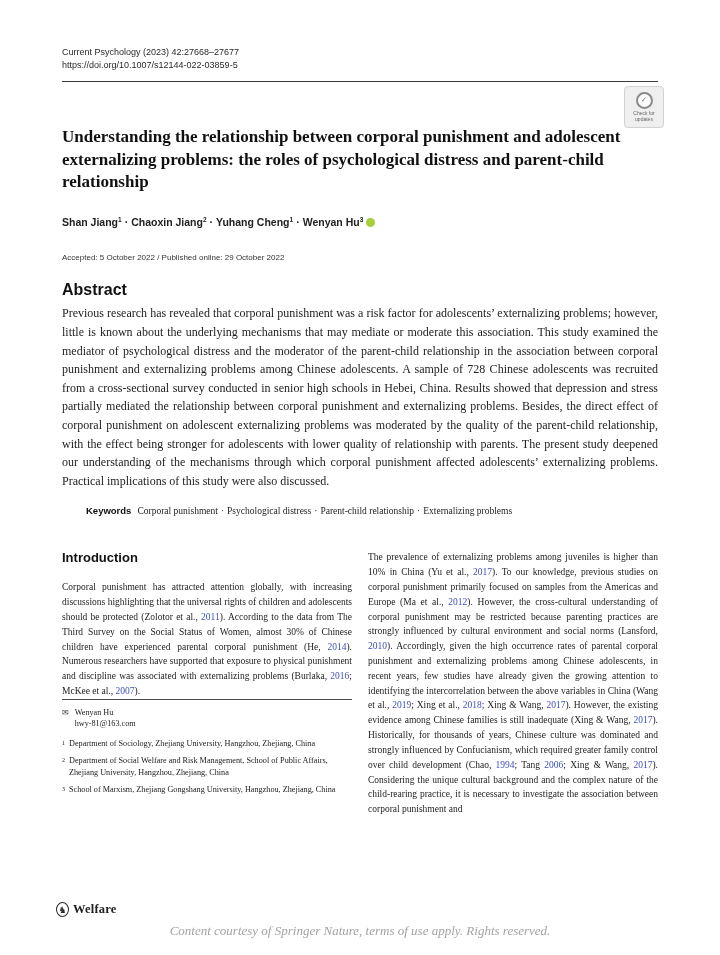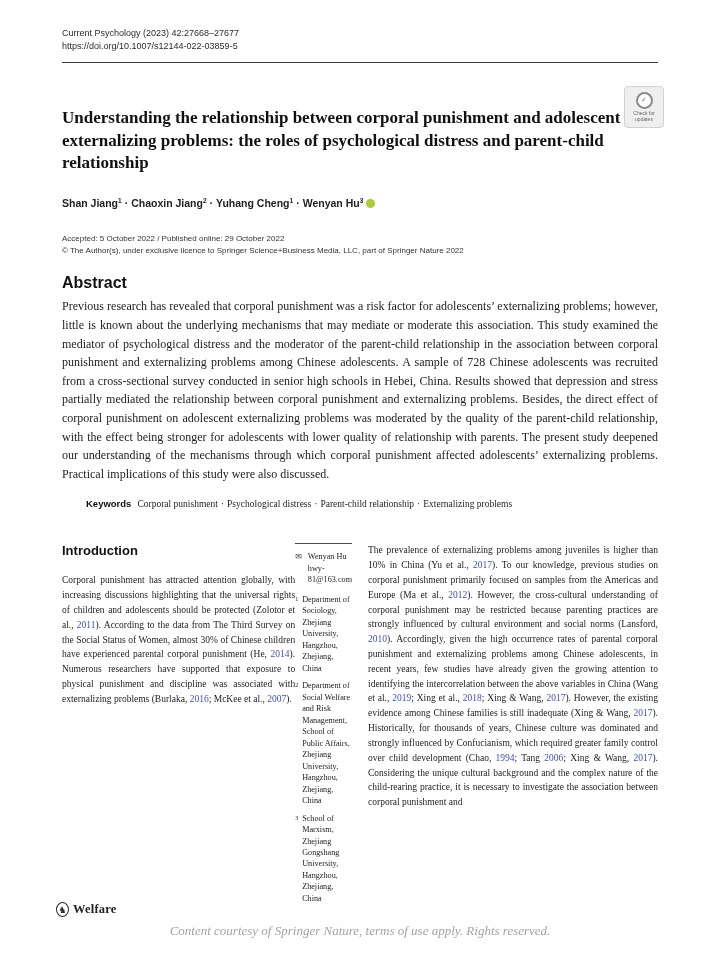--- a/index.html
+++ b/index.html
@@ -2,21 +2,21 @@
 <html><head>
 <meta charset="utf-8">
 <style>
   * { margin:0; padding:0; box-sizing:border-box; }
   html,body { background:#e9e9e9; }
   .page {
     width:720px; height:955px; margin:0 auto; background:#ffffff;
     position:relative; overflow:hidden;
     font-family:"Liberation Serif", serif; color:#1c1c1c;
   }
-  .content { padding:27px 62px 0 62px; }
+  .content { padding:46px 62px 0 62px; }
 
   
   .jheader { font-family:"Liberation Sans", sans-serif; font-size:9px; line-height:1.45; color:#2a2a2a; }
   .toprule { border:none; border-top:1.6px solid #3a3a3a; margin-top:9px; }
 
   
   .check-badge {
     position:absolute; top:86px; right:56px; width:40px; height:42px;
     background:#efefef; border:1px solid #d2d2d2; border-radius:4px;
     display:flex; flex-direction:column; align-items:center; justify-content:center; gap:2px;
@@ -56,21 +56,21 @@
   .abstract-head, .keywords-label, .section-head { font-family:"Liberation Sans", sans-serif; font-weight:bold; color:#111; }
   .abstract-head { margin-top:17px; font-size:16px; }
   .abstract-body { margin-top:5px; font-size:12px; line-height:1.55; text-align:justify; }
   .keywords { margin-top:15px; font-size:9.5px;margin-left:24px; }
   .keywords-label { font-size:9.5px; margin-right:6px; }
   .kw-sep { padding:0 3px; }
 
   
   .twocol { display:flex; gap:16px; margin-top:34px; height:360px; }
   .col { flex:1 1 0; min-width:0; }
-  .col-left { display:flex; justify-content:flex-start; }
+  .col-left { display:flex; flex-direction:column; justify-content:flex-start; }
   .section-head { font-size:13px; margin-bottom:15px; }
   .body-par { font-size:9.5px; line-height:1.56; text-align:justify; }
   .cite { color:#3e4fbb; cursor:pointer; }
 
   
   .footnotes { border-top:1.2px solid #4a4a4a; padding-top:7px; font-size:8.2px; line-height:1.4; color:#222; }
   .fn-corr { display:flex; gap:6px; margin-bottom:8px; }
   .fn-env { font-size:8px; color:#444; }
   .fn-email { cursor:pointer; }
   .affil { display:flex; gap:4px; margin-bottom:6px; }
@@ -108,21 +108,20 @@
     </div>
 
     <h1 class="title">Understanding the relationship between corporal punishment and adolescent externalizing problems: the roles of psychological distress and parent-child relationship</h1>
 
     <div class="authors">
       <span><span>Shan Jiang<sup>1</sup></span><span class="author-sep">·</span><span>Chaoxin Jiang<sup>2</sup></span><span class="author-sep">·</span><span>Yuhang Cheng<sup>1</sup></span><span class="author-sep">·</span><span>Wenyan Hu<sup>3</sup></span></span><span class="orcid"></span>
     </div>
 
     <div class="pubinfo">
       <div>Accepted: 5 October 2022 / Published online: 29 October 2022</div>
-      <div>© The Author(s), under exclusive licence to Springer Science+Business Media, LLC, part of Springer Nature 2022</div>
     </div>
 
     <div class="abstract-head">Abstract</div>
     <p class="abstract-body">Previous research has revealed that corporal punishment was a risk factor for adolescents’ externalizing problems; however, little is known about the underlying mechanisms that may mediate or moderate this association. This study examined the mediator of psychological distress and the moderator of the parent-child relationship in the association between corporal punishment and externalizing problems among Chinese adolescents. A sample of 728 Chinese adolescents was recruited from a cross-sectional survey conducted in senior high schools in Hebei, China. Results showed that depression and stress partially mediated the relationship between corporal punishment and externalizing problems. Besides, the direct effect of corporal punishment on adolescent externalizing problems was moderated by the quality of the parent-child relationship, with the effect being stronger for adolescents with lower quality of relationship with parents. The present study deepened our understanding of the mechanisms through which corporal punishment affected adolescents’ externalizing problems. Practical implications of this study were also discussed.</p>
 
     <div class="keywords">
       <span class="keywords-label">Keywords</span><span><span>Corporal punishment</span><span class="kw-sep">·</span><span>Psychological distress</span><span class="kw-sep">·</span><span>Parent-child relationship</span><span class="kw-sep">·</span><span>Externalizing problems</span></span>
     </div>
 
     <div class="twocol">

